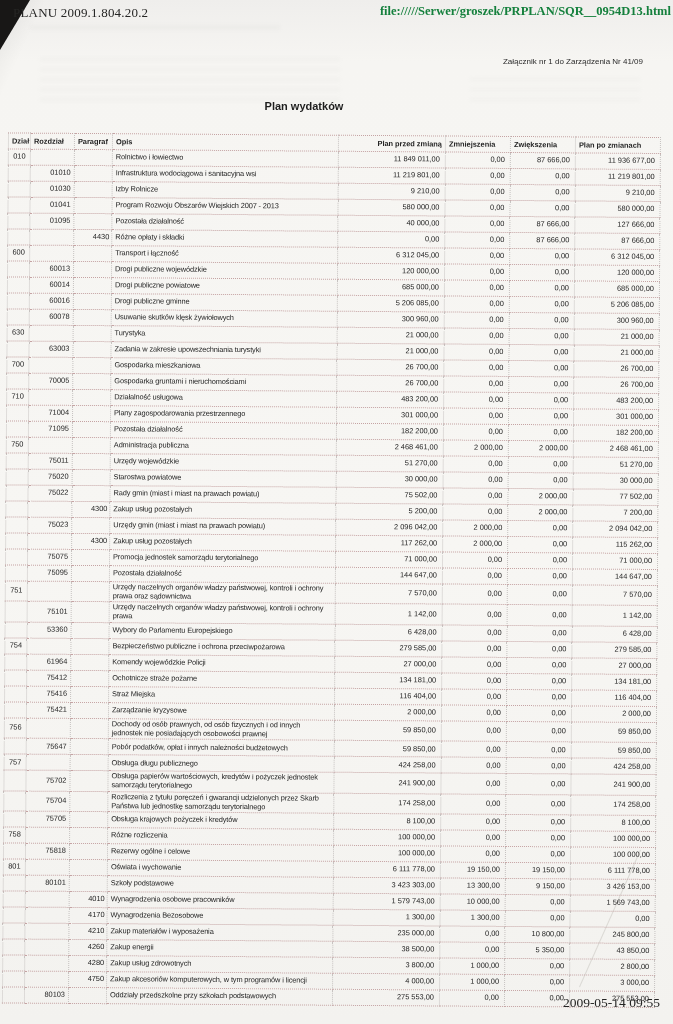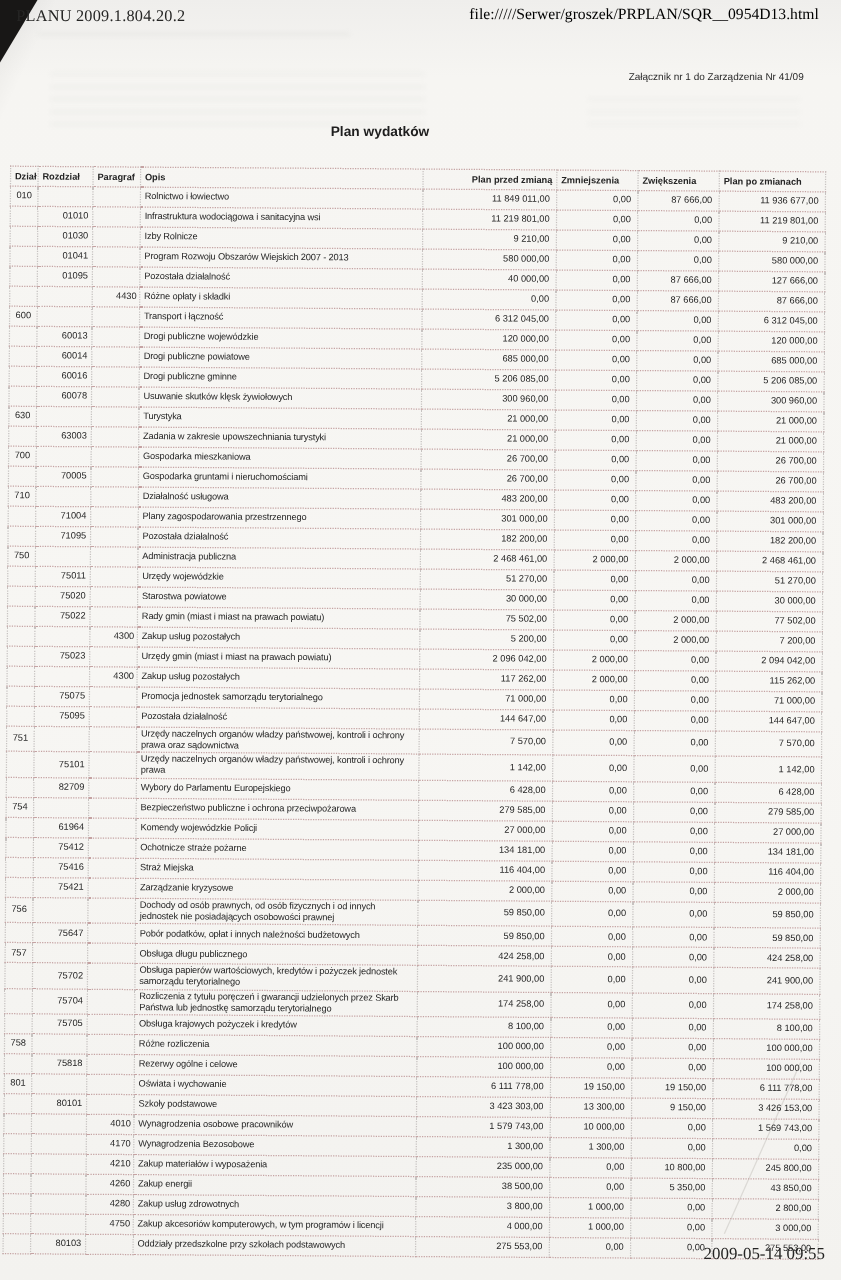--- a/index.html
+++ b/index.html
@@ -22,22 +22,22 @@
     background:repeating-linear-gradient(180deg,#9aa09a 0 3px,transparent 3px 10px);}
   .smudge.s1{left:30px;top:26px;width:250px;height:10px;}
   .smudge.s2{left:40px;top:58px;width:300px;height:46px;opacity:0.07;}
   .smudge.s3{left:470px;top:78px;width:170px;height:30px;opacity:0.06;}
   .crease{position:absolute;left:640px;top:850px;width:1px;height:150px;
     background:#d8d6d2;transform:rotate(24deg);transform-origin:top;opacity:0.9;}
 
   
   .hdr-left{position:absolute;left:13px;top:5px;
     font-family:"Liberation Serif",serif;font-size:13px;color:#262625;letter-spacing:0.2px;}
-  .hdr-right{position:absolute;right:18px;top:4px;
-    font-family:"Liberation Serif",serif;font-size:12.5px;color:#000000;}
+  .hdr-right{position:absolute;right:2px;top:4px;
+    font-family:"Liberation Serif",serif;font-size:12.5px;color:#15803d;font-weight:bold;}
   .footer-dt{position:absolute;right:13px;top:995px;
     font-family:Liberation Serif, serif;font-size:13.5px;color:#242423;}
 
   .attachment{position:absolute;right:30px;top:57px;font-size:8px;color:#2a2a2a;margin-left:17px;}
   .doc-title{position:absolute;left:0;top:100px;width:608px;text-align:center;
     font-size:11px;font-weight:bold;color:#1e1e1e;}
 
   
   .skew-wrap{position:absolute;left:8px;top:137px;width:652px;
     transform:rotate(0.4deg);transform-origin:652px 0;}
@@ -388,21 +388,21 @@
       <td class="rz">75101</td>
       <td class="pg"></td>
       <td class="opis">Urzędy naczelnych organów władzy państwowej, kontroli i ochrony prawa</td>
       <td class="num">1 142,00</td>
       <td class="num">0,00</td>
       <td class="num">0,00</td>
       <td class="num">1 142,00</td>
     </tr>
           <tr>
       <td class="dz"></td>
-      <td class="rz">82709</td>
+      <td class="rz">53360</td>
       <td class="pg"></td>
       <td class="opis">Wybory do Parlamentu Europejskiego</td>
       <td class="num">6 428,00</td>
       <td class="num">0,00</td>
       <td class="num">0,00</td>
       <td class="num">6 428,00</td>
     </tr>
           <tr>
       <td class="dz">754</td>
       <td class="rz"></td>

